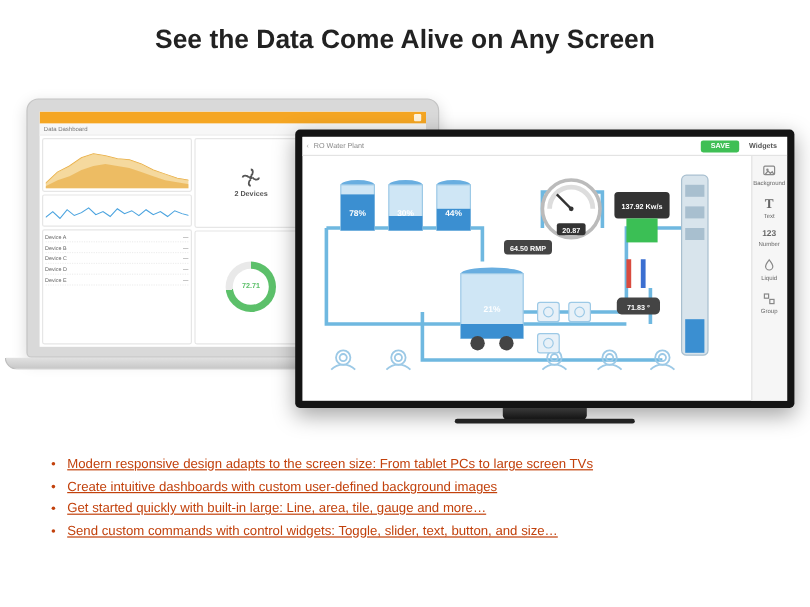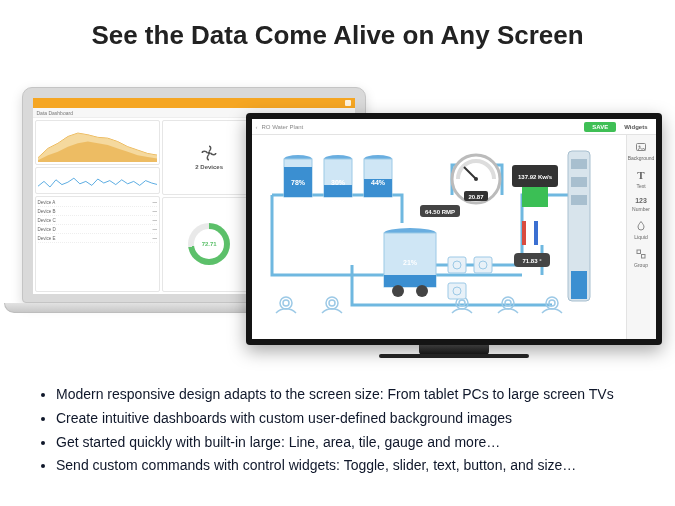--- a/index.html
+++ b/index.html
@@ -5,21 +5,21 @@
   *{box-sizing:border-box;margin:0;padding:0;}
   body{
     width:675px;height:506px;
     font-family:Arial,Helvetica,sans-serif;
     background:#fff;color:#222;
     padding:20px 16px 10px 16px;
     position:relative;
   }
   h1[data-name="page-title"]{
     text-align:center;
-    font-size:26px;
+    font-size:22px;
     font-weight:700;
     margin-bottom:14px;
   }
   .stage{
     position:relative;
     width:640px;height:310px;
     margin:0 auto 8px auto;
   }
   
   .laptop{
@@ -134,23 +134,24 @@
   .scada svg{width:100%;height:100%;}
   .tank-label{font:700 7px Arial;fill:#fff;text-anchor:middle;}
   .pill{fill:#444;}
   .pill-text{font:700 6px Arial;fill:#fff;text-anchor:middle;}
   .gauge-reading{font:700 6px Arial;fill:#fff;text-anchor:middle;}
 
   
   ul.bullets{
     list-style:disc;
     padding-left:40px;
-    font-size:14px;
-    color:#0f172a;
+    font-size:11px;
+    color:#c2410c;
     line-height:1.7;
+    text-decoration:underline;
   }
 </style>
 </head>
 <body>
 
 <h1 data-name="page-title">See the Data Come Alive on Any Screen</h1>
 
 <div class="stage" data-name="hero-stage">
 
   <div class="laptop" data-name="laptop-mock">

